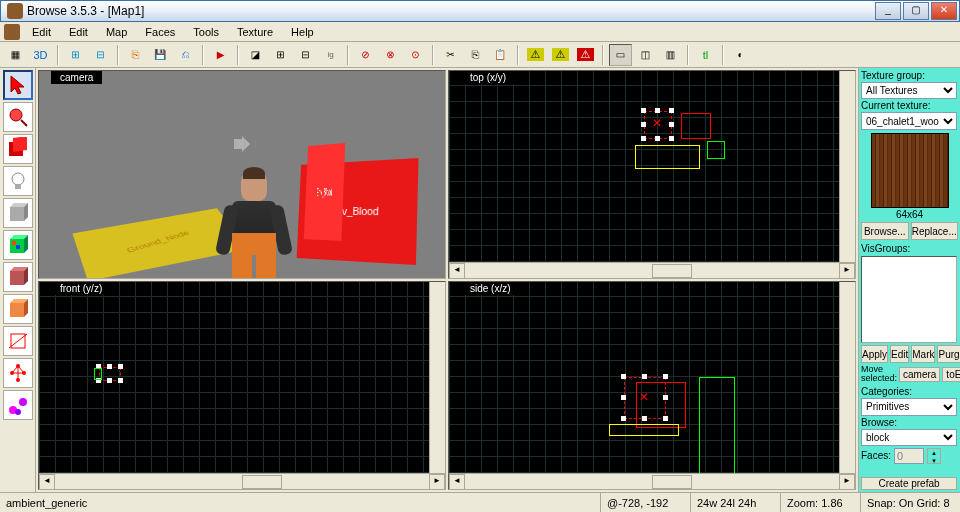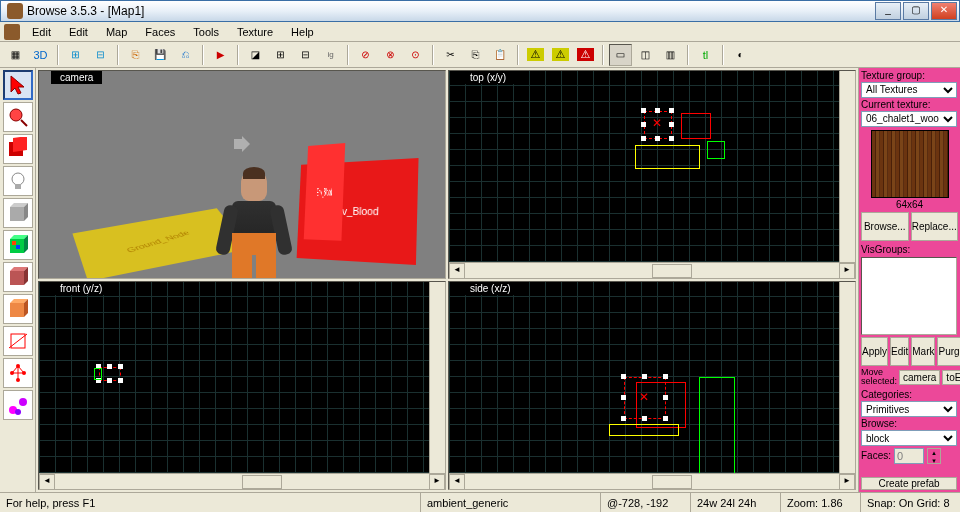--- a/index.html
+++ b/index.html
@@ -24,27 +24,27 @@
 .viewports { flex: 1; display: grid; grid-template-columns: 1fr 1fr; grid-template-rows: 1fr 1fr; gap: 2px; padding: 2px; background: #ece9d8; min-width: 0; }
 .vp { border: 1px inset #aca899; position: relative; overflow: hidden; display:flex; flex-direction:column;}
 .vp-canvas { flex:1; position:relative; overflow:hidden;}
 .vp-label { position: absolute; top: 0; left: 12px; background: #000; color: #fff; padding: 1px 9px; font-size: 10px; z-index: 5; }
 .vp-3d { background: #808080; }
 .vp-grid { background: #000; background-image: repeating-linear-gradient(0deg, #1a3030 0 1px, transparent 1px 16px), repeating-linear-gradient(90deg, #1a3030 0 1px, transparent 1px 16px), repeating-linear-gradient(0deg, #204848 0 1px, transparent 1px 64px), repeating-linear-gradient(90deg, #204848 0 1px, transparent 1px 64px); }
 .vp-scroll-h { height: 16px; background: #ece9d8; border-top:1px solid #aca899; position:relative; display:flex;}
 .vp-scroll-v { width: 16px; background: #ece9d8; border-left:1px solid #aca899; }
 .scrollbtn { width:16px; height:16px; background:#ece9d8; border:1px solid #aca899; font-size:8px; text-align:center; line-height:12px;}
 .scrollthumb { position:absolute; height:14px; top:1px; background:#ece9d8; border:1px solid #aca899; width:40px; left:50%;}
-.rightpanel { width: 102px; background: #ec4899; border-left: 1px solid #aca899; padding: 2px; display: flex; flex-direction: column; gap: 1px; font-size: 10px; overflow:hidden;}
+.rightpanel { width: 102px; background: #5eead4; border-left: 1px solid #aca899; padding: 2px; display: flex; flex-direction: column; gap: 1px; font-size: 10px; overflow:hidden;}
 .rightpanel label { font-size: 10px; color: #000; }
 .rp-select { width: 96px; height: 18px; font-size: 10px; border: 1px solid #7f9db9; background: #fff; }
 .texpreview { width: 78px; height: 78px; margin: 2px auto 0; background: repeating-linear-gradient(90deg, #6b3410 0 3px, #4a2008 3px 4px, #7a4418 4px 7px, #5a2c10 7px 8px); border: 1px solid #000; }
 .texdim { text-align: center; font-size: 10px; }
 .btnrow { display: flex; gap: 2px; margin-top:1px;}
-.rpbtn { flex: 1; height: 29px; font-size: 10px; border: 1px solid #aca899; background: #ece9d8; cursor: pointer; padding:0;}
+.rpbtn { flex: 1; height: 18px; font-size: 10px; border: 1px solid #aca899; background: #ece9d8; cursor: pointer; padding:0;}
 .visbox { width: 96px; height: 90px; background: #fff; border: 1px inset #aca899; margin-top: 1px; }
 .statusbar { height: 20px; background: #ece9d8; border-top: 1px solid #aca899; display: flex; align-items: center; font-size: 11px; }
 .sbcell { border-left: 1px solid #aca899; padding: 0 6px; height: 100%; display: flex; align-items: center; }
 .sbcell:first-child { border: none; flex:1;}
 
 .cube-red { position:absolute; width:130px; height:100px; left:250px; top:90px; background:#e81818; transform: perspective(400px) rotateY(-25deg) rotateX(5deg); display:flex; align-items:center; justify-content:center; color:#fff; font-size:13px;}
 .cube-red .face2 { position:absolute; left:-35px; top:-20px; width:130px; height:100px; background:#ff3030; transform:rotateY(70deg); display:flex;align-items:center;justify-content:center;}
 .slab { position:absolute; width:160px; height:80px; left:40px; top:130px; background:#d8c020; transform: perspective(500px) rotateX(55deg) rotateZ(-18deg); color:#b08000; display:flex;align-items:center;justify-content:center; font-size:11px;}
 .slab .side{position:absolute; bottom:-18px; left:0; width:160px; height:20px; background:#b8a010; transform:rotateX(-90deg); transform-origin:top;}
 .player { position:absolute; left:170px; top:100px; width:90px; height:160px; }
@@ -372,19 +372,18 @@
     <div class="facesrow">
       <label>Faces:</label>
       <input class="facesnum" readonly="" value="0" style="">
       <div class="spinner">▴<br>▾</div>
     </div>
     <button class="rpbtn" style="width:96px;margin-top:12px;height:20px">Create prefab</button>
   </div>
 </div>
 
 <div class="statusbar">
-  <div class="sbcell">For help, press F1</div>
   <div class="sbcell" style="width:180px">ambient_generic</div>
   <div class="sbcell" style="width:90px">@-728, -192</div>
   <div class="sbcell" style="width:90px">24w 24l 24h</div>
   <div class="sbcell" style="width:80px">Zoom: 1.86</div>
   <div class="sbcell" style="width:100px">Snap: On Grid: 8</div>
 </div>
 
 </body></html>

